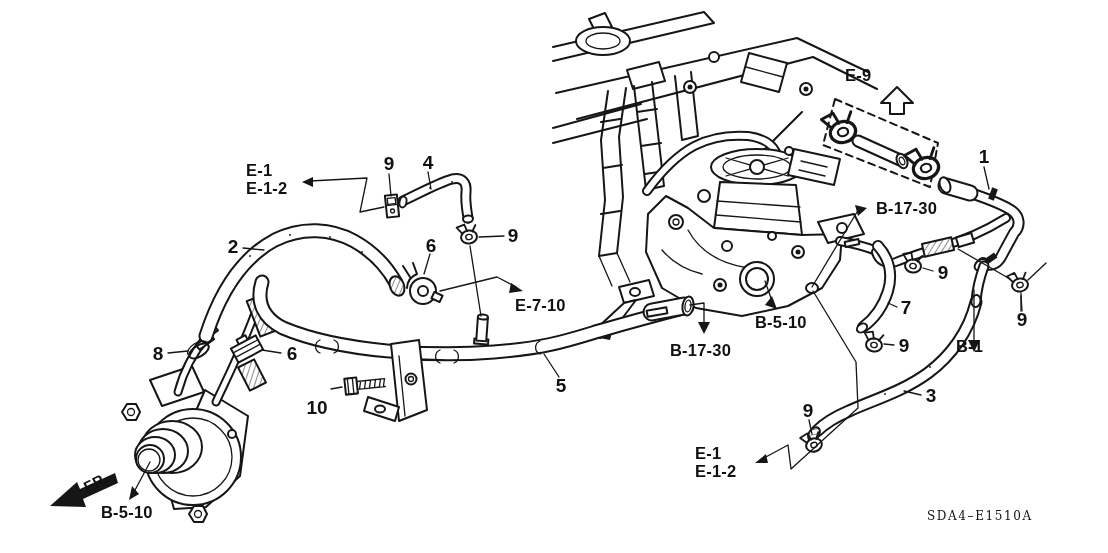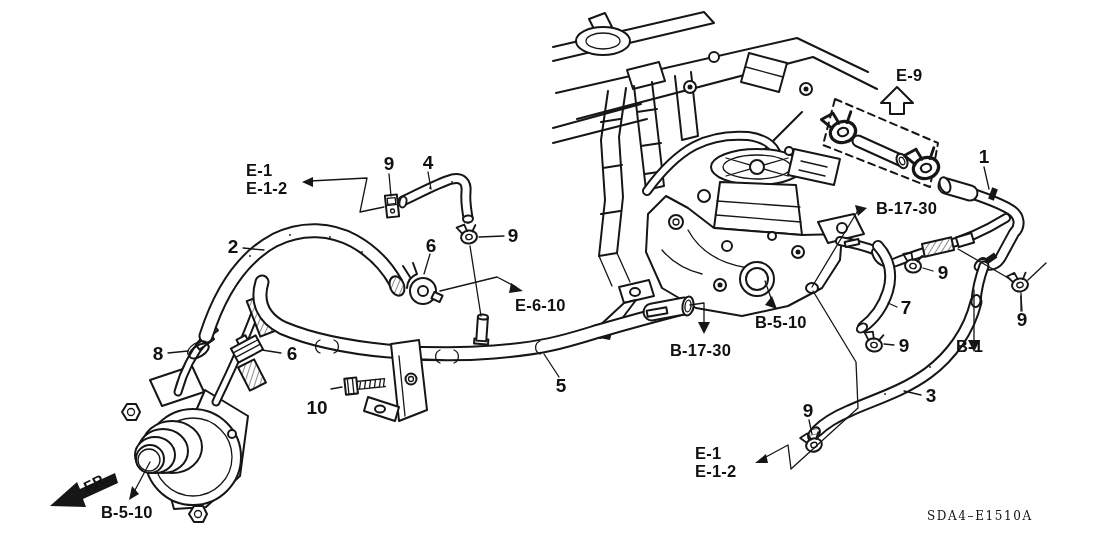--- a/index.html
+++ b/index.html
@@ -353,22 +353,22 @@
 <div class="lbl num" style="left:943px;top:273px">9</div>
 <div class="lbl num" style="left:1022px;top:320px">9</div>
 <div class="lbl num" style="left:904px;top:346px">9</div>
 <div class="lbl num" style="left:931px;top:396px">3</div>
 <div class="lbl num" style="left:808px;top:411px">9</div>
 
 <div class="lbl ref" style="left:246px;top:161px">
   <div>E-1</div>
   <div>E-1-2</div>
 </div>
-<div class="lbl ref" style="left:515px;top:296px">E-6-10</div>
-<div class="lbl ref" style="left:896px;top:66px">E-9</div>
+<div class="lbl ref" style="left:515px;top:296px">E-7-10</div>
+<div class="lbl ref" style="left:845px;top:66px">E-9</div>
 <div class="lbl ref" style="left:876px;top:199px">B-17-30</div>
 <div class="lbl ref" style="left:755px;top:313px">B-5-10</div>
 <div class="lbl ref" style="left:670px;top:341px">B-17-30</div>
 <div class="lbl ref" style="left:956px;top:337px">B-1</div>
 <div class="lbl ref" style="left:101px;top:503px">B-5-10</div>
 <div class="lbl ref" style="left:695px;top:444px">
   <div>E-1</div>
   <div>E-1-2</div>
 </div>
 

